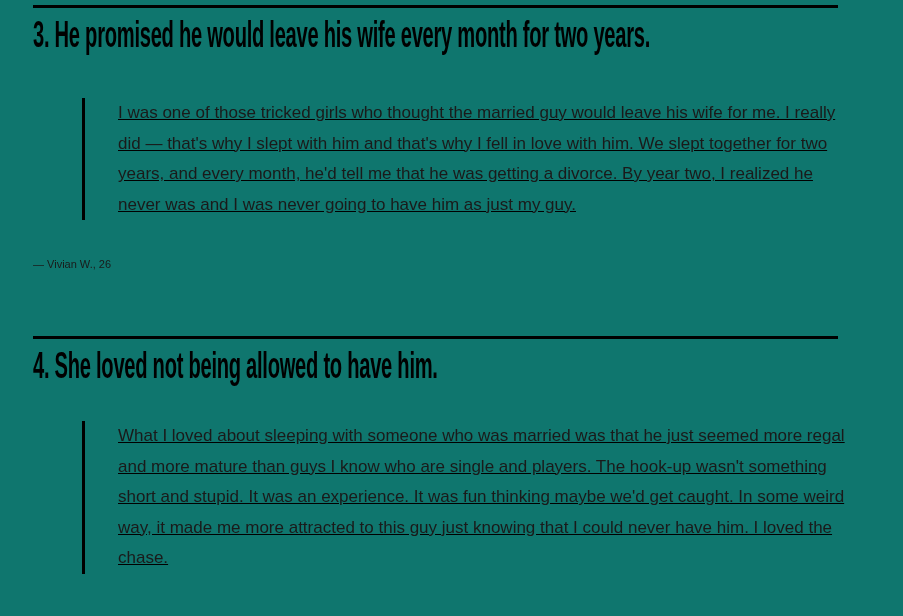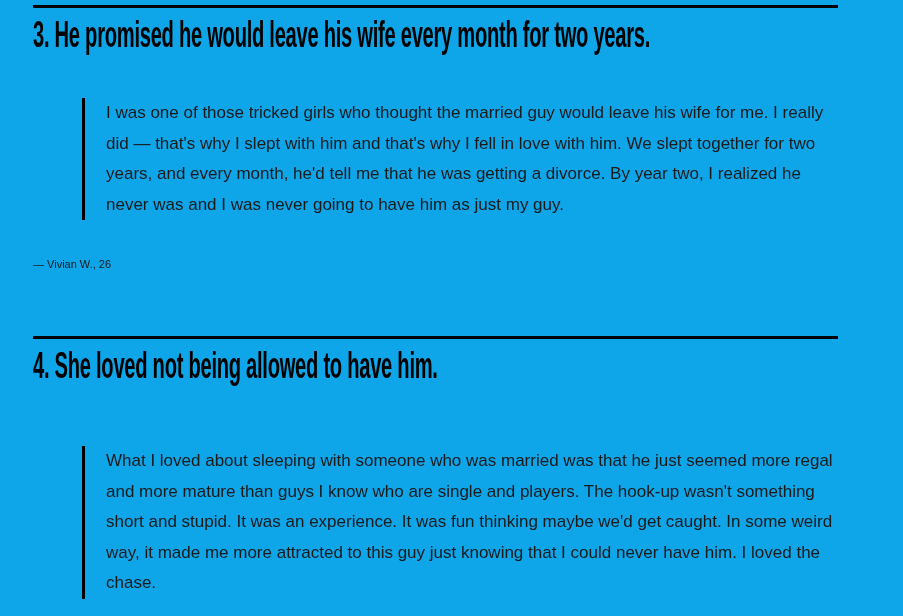--- a/index.html
+++ b/index.html
@@ -9,21 +9,21 @@
     width: 903px;
     height: 616px;
     overflow: hidden;
     font-family: "Liberation Sans", sans-serif;
   }
   .page {
     box-sizing: border-box;
     width: 903px;
     height: 616px;
     padding: 5px 33px 0 33px;
-    background: #0ea5e9;
+    background: #0f766e;
   }
   .rule {
     width: 805px;
     height: 3px;
     background: #000000;
     margin: 0;
   }
   .rule-mid {
     margin-top: 61px;
   }
@@ -34,24 +34,25 @@
     font-weight: bold;
     color: #000000;
     white-space: nowrap;
     letter-spacing: -0.5px;
     transform: scaleX(0.56);
     transform-origin: 0 0;
   }
   .quote {
     margin: 41px 0 0 49px;
     border-left: 3px solid #000000;
-    padding: 0 0 0 21px;
+    padding: 0 0 0 33px;
+    text-decoration: underline;
   }
   .quote-last {
-    margin-top: 58px;
+    margin-top: 33px;
   }
   .quote-text {
     margin: 0;
     max-width: 729px;
     font-size: 17px;
     line-height: 30.5px;
     color: #1a1a1a;
   }
   .attribution {
     margin: 33px 0 0 0;

